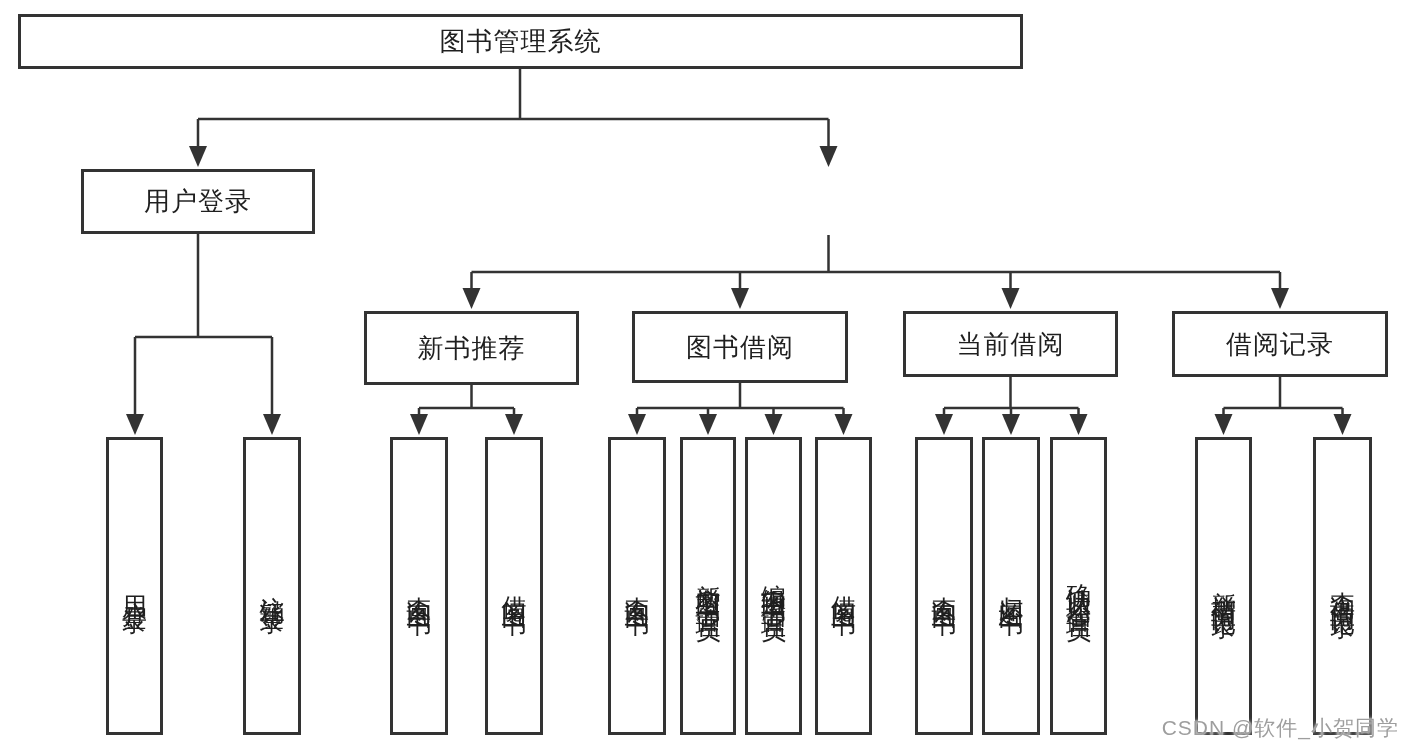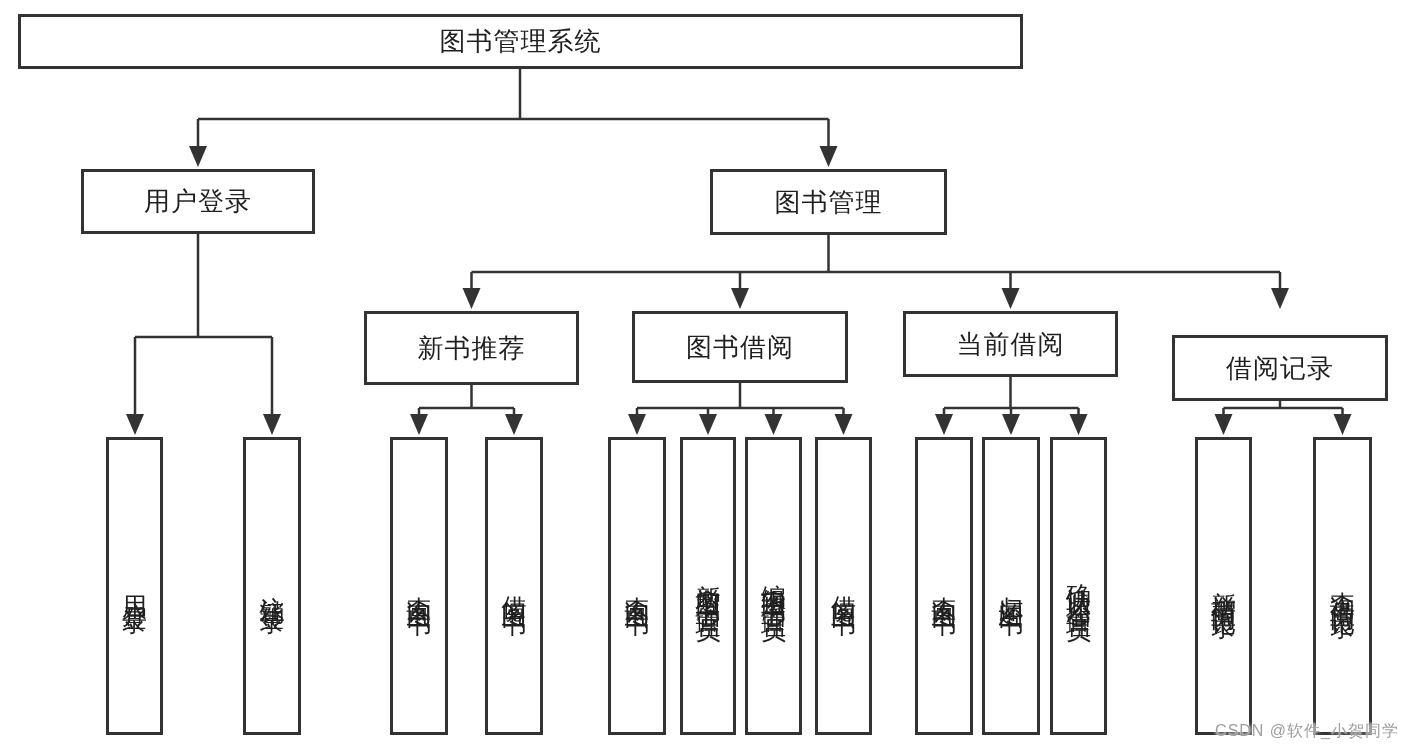--- a/index.html
+++ b/index.html
@@ -19,39 +19,39 @@
     writing-mode:vertical-rl;text-orientation:mixed;
     letter-spacing:5px;line-height:1;
   }
   
   .n-root{left:18px;top:14px;width:1005px;height:55px;}
   .n-user{left:81px;top:169px;width:234px;height:65px;}
   .n-mgmt{left:710px;top:169px;width:237px;height:66px;}
   .n-g0{left:364px;top:311px;width:215px;height:74px;}
   .n-g1{left:632px;top:311px;width:216px;height:72px;}
   .n-g2{left:903px;top:311px;width:215px;height:66px;justify-content:center;}
-  .n-g3{left:1172px;top:311px;width:216px;height:66px;margin-top:24px;}
+  .n-g3{left:1172px;top:311px;width:216px;height:66px;}
   
   .leaf{top:437px;height:298px;}
   .n-l0{left:106px;width:57px;}
   .n-l1{left:243px;width:58px;}
   .n-l2{left:390px;width:58px;}
   .n-l3{left:485px;width:58px;}
   .n-l4{left:608px;width:58px;}
   .n-l5{left:680px;width:56px;}
   .n-l6{left:745px;width:57px;}
   .n-l7{left:815px;width:57px;}
   .n-l8{left:915px;width:58px;}
   .n-l9{left:982px;width:58px;}
   .n-l10{left:1050px;width:57px;}
   .n-l11{left:1195px;width:57px;}
   .n-l12{left:1313px;width:59px;}
   .watermark{
     position:absolute;right:6px;bottom:5px;z-index:3;
-    font-size:16px;color:#9e9e9e;letter-spacing:1px;
+    font-size:21px;color:#9e9e9e;letter-spacing:1px;
     text-shadow:0 0 2px #ffffff,0 0 4px #ffffff;
   }
 </style>
 </head>
 <body>
 
 <div class="stage">
 
   <svg class="wires" viewBox="0 0 1405 747" xmlns="http://www.w3.org/2000/svg" aria-hidden="true">
     <path fill="none" stroke="#333333" stroke-width="2.5" d="M520 69 V119 M198 119 H828.5 M198 119 V150 M828.5 119 V150
@@ -83,23 +83,20 @@
       <polygon points="1333.5,414 1351.5,414 1342.5,435"></polygon>
     </g>
   </svg>
 
   <div class="node h-node n-root">
     <span>图书管理系统</span>
   </div>
 
   <div class="node h-node n-user">
     <span>用户登录</span>
-  </div>
-  <div class="node h-node n-mgmt">
-    <span>图书管理</span>
   </div>
 
   <div class="node h-node n-g0">
     <span>新书推荐</span>
   </div>
   <div class="node h-node n-g1">
     <span>图书借阅</span>
   </div>
   <div class="node h-node n-g2">
     <span>当前借阅</span>

